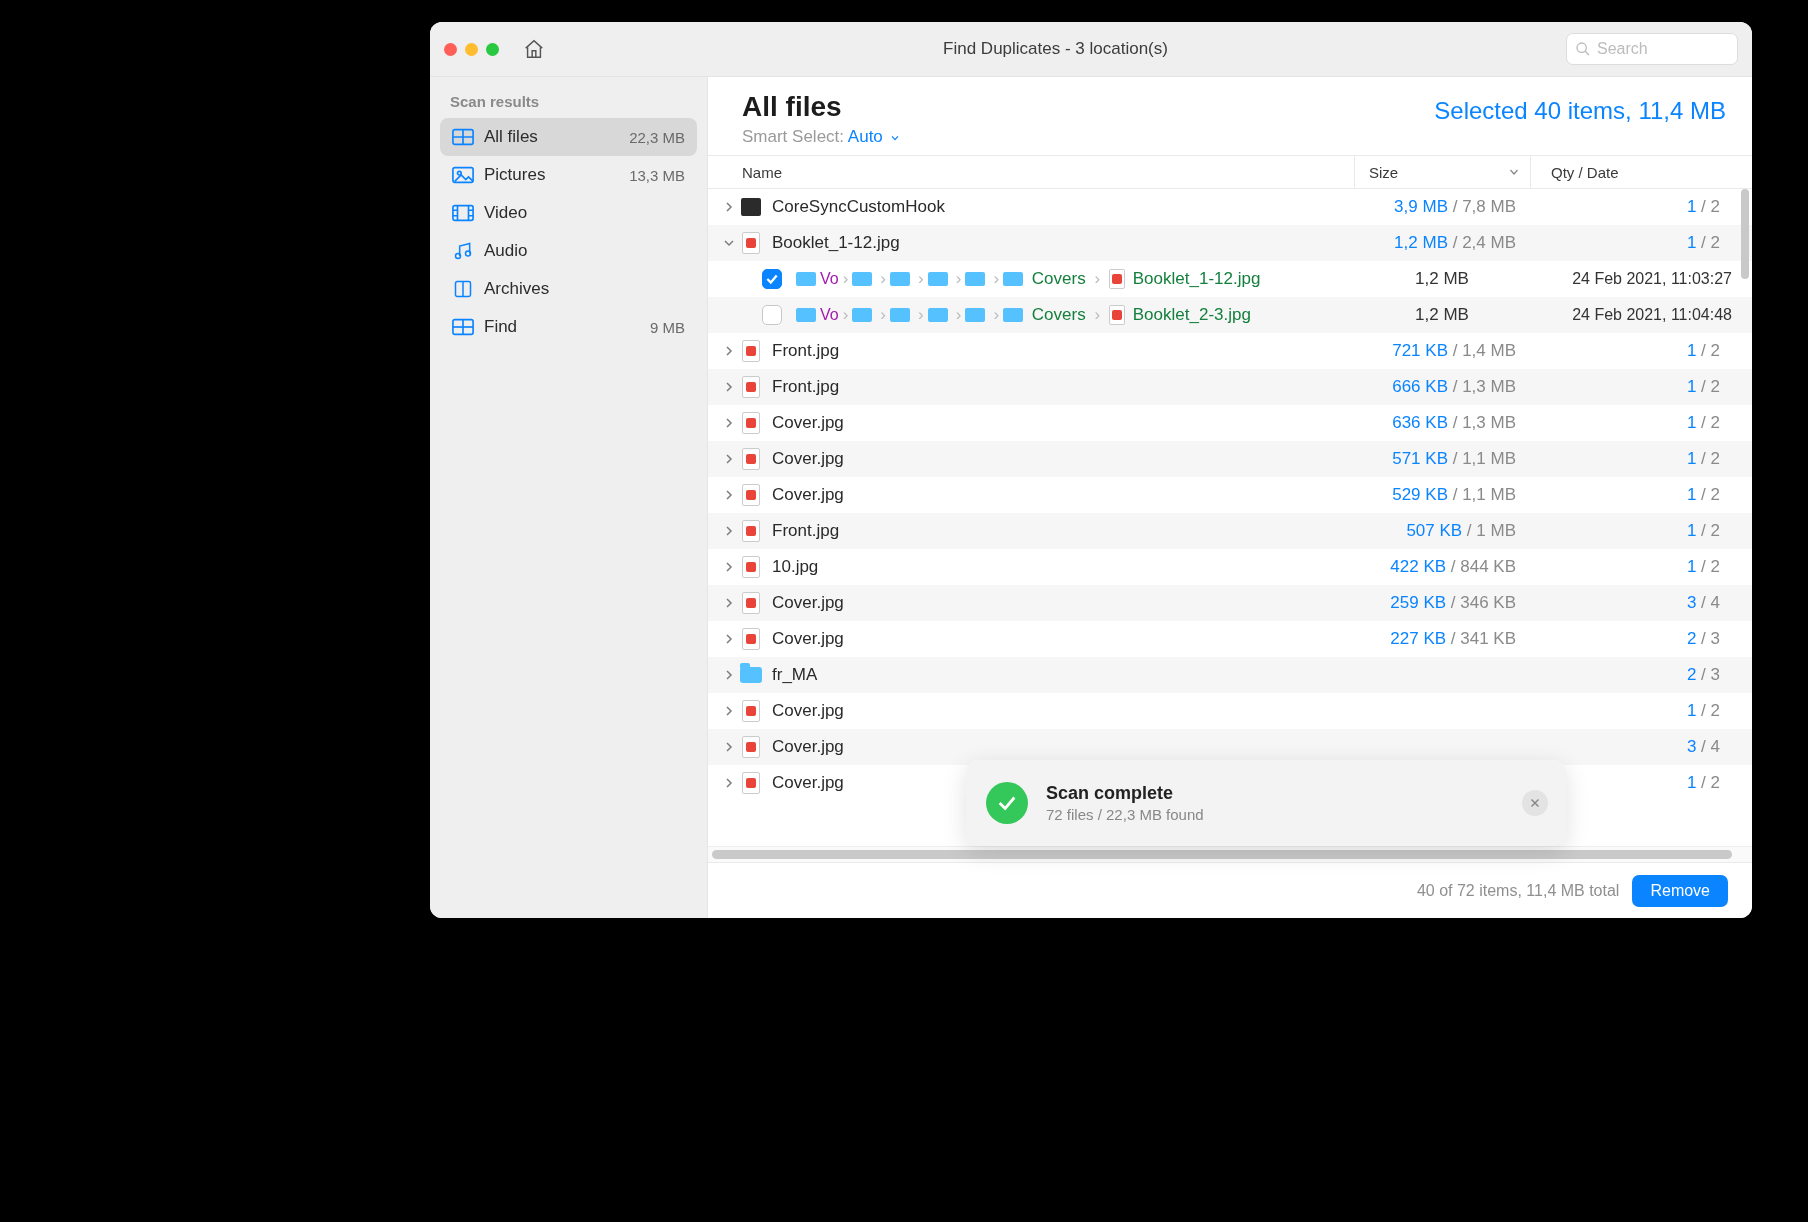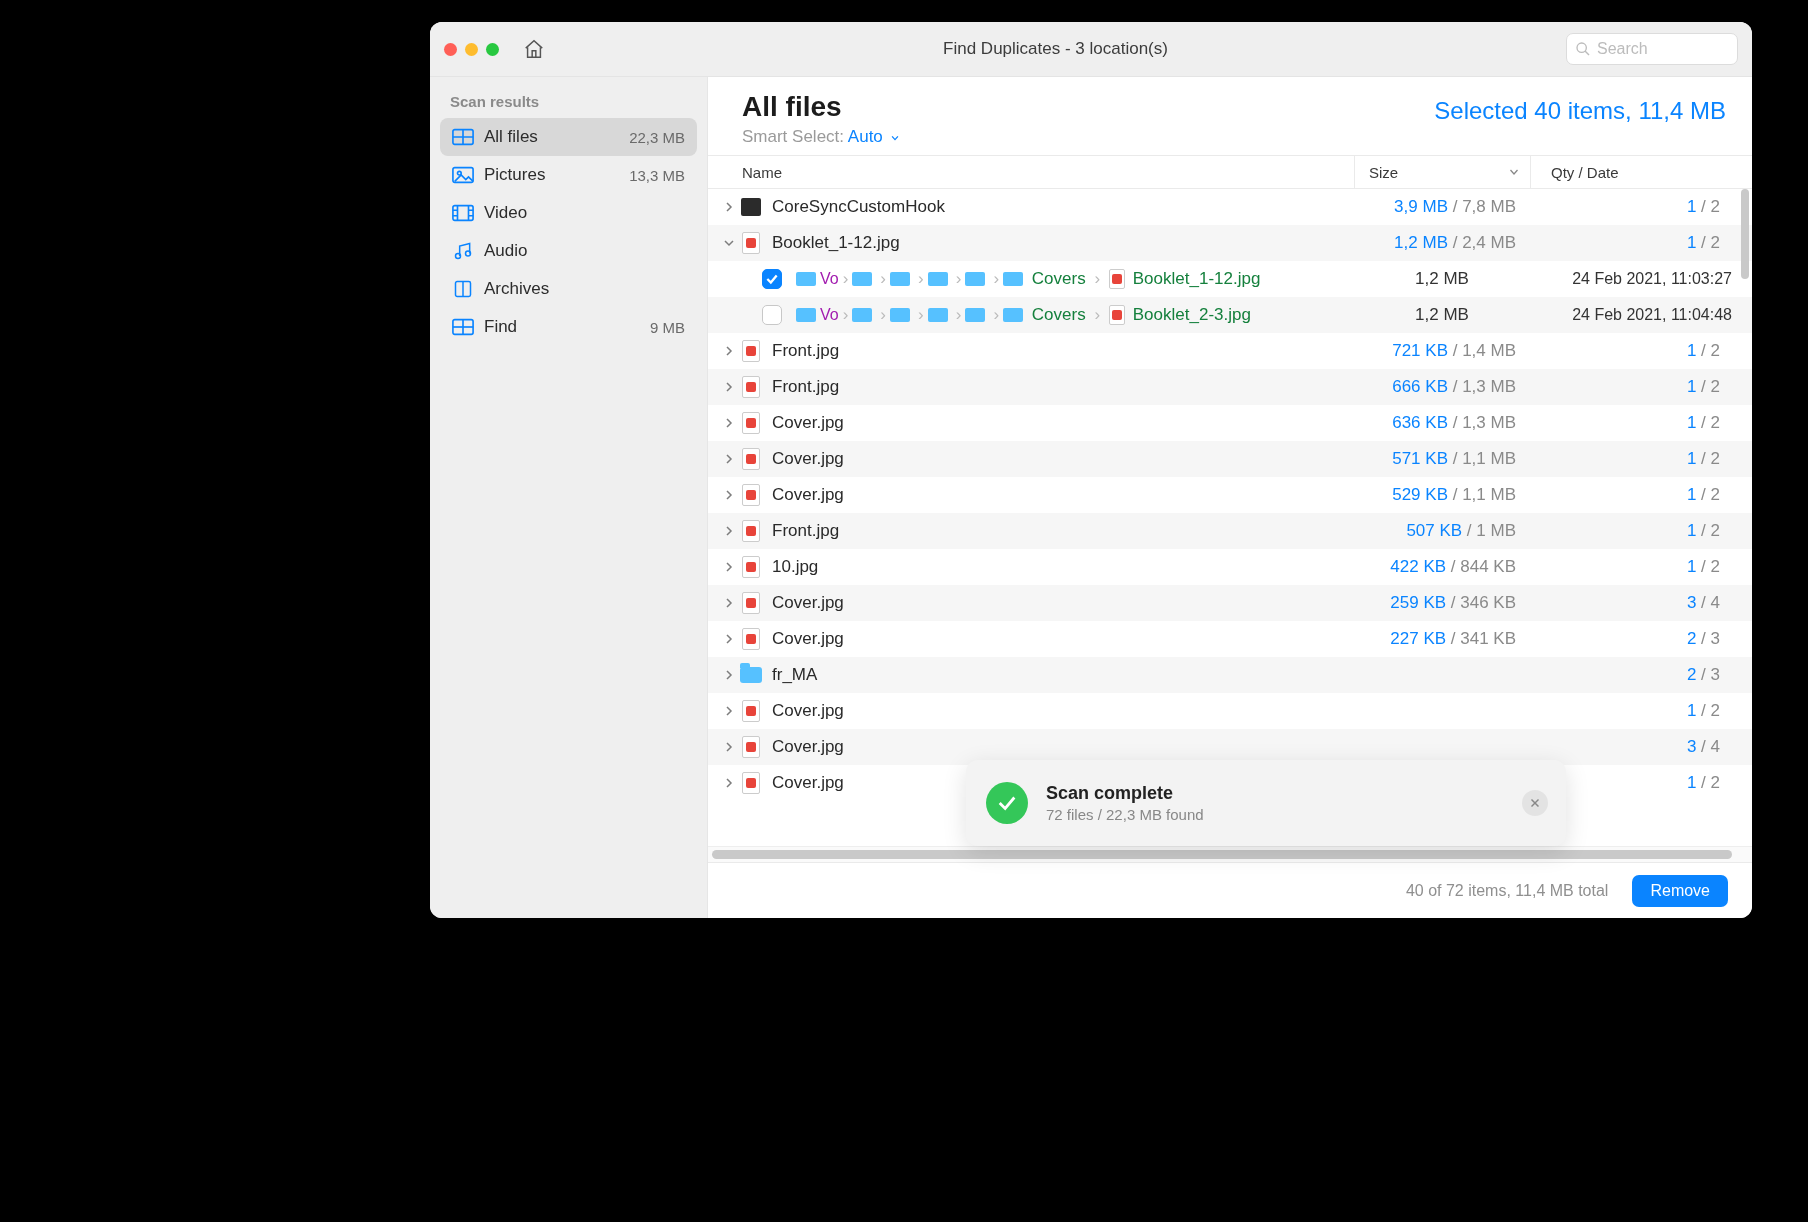--- a/index.html
+++ b/index.html
@@ -153,21 +153,21 @@
   
   .vscroll { position:absolute; right:3px; top:0; width:8px; height:90px; background:#c9c9c9; border-radius:4px;}
   .hscroll-track { height:16px; background:#fafafa; border-top:1px solid #eee; position:relative;}
   .hscroll { position:absolute; left:4px; top:3px; right:20px; height:9px; background:#c9c9c9; border-radius:5px;}
 
   
   .footer {
     height: 56px;
     border-top: 1px solid #eaeaea;
     display:flex; align-items:center; justify-content:flex-end;
-    gap: 24px; padding: 0 24px;
+    gap: 13px; padding: 0 24px;
     background:#fff;
   }
   .footer-text { color:#8f8f8f; font-size:16px; }
   .remove-btn {
     background:#0a84ff; color:#fff;
     border:none; border-radius:7px;
     height:32px; padding:0 18px;
     font-size:16px; font-weight:500;
   }
 

